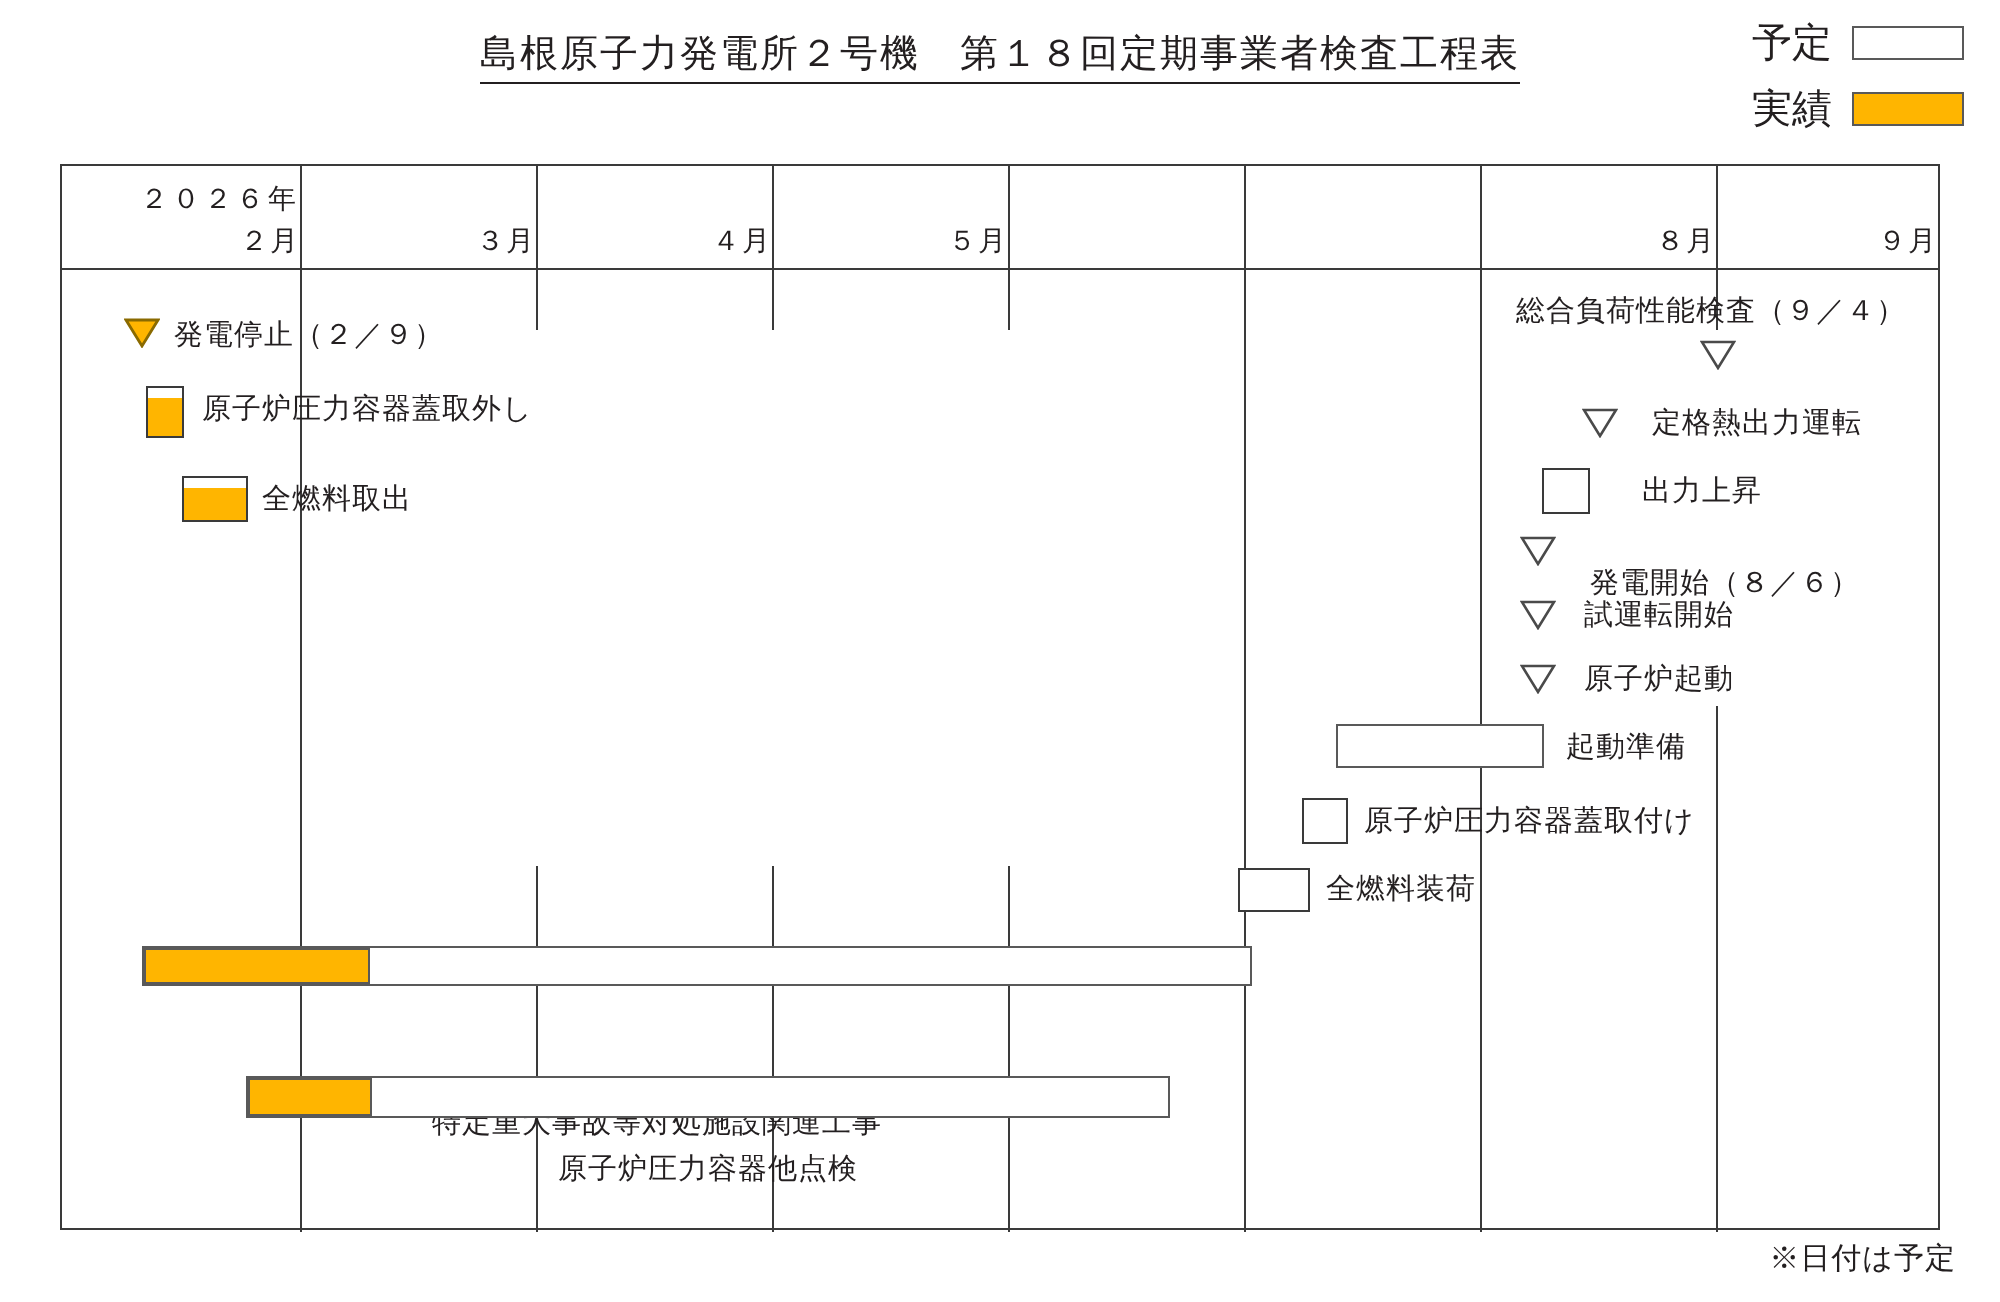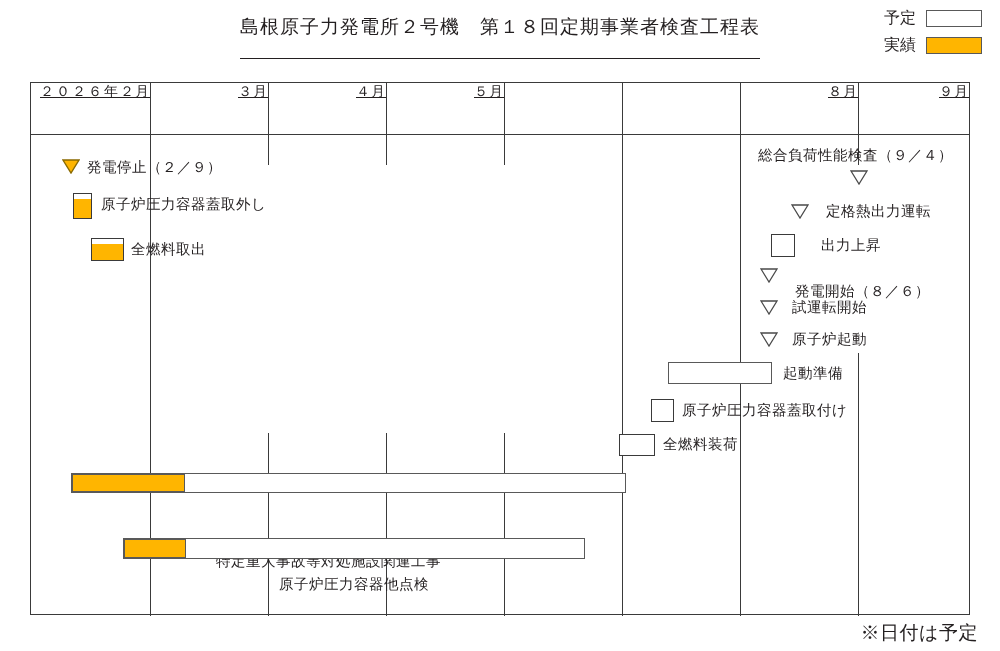--- a/index.html
+++ b/index.html
@@ -13,53 +13,52 @@
   }
   
   #title{
     position:absolute;left:0;top:14px;width:1000px;
     text-align:center;
     font-size:19px;letter-spacing:1px;
     white-space:pre;
   }
   #title span{
     border-bottom:1.6px solid #231f20;
-    padding-bottom:21px;
+    padding-bottom:3px;
   }
   #legend{
     position:absolute;right:18px;top:8px;
     display:flex;flex-direction:column;gap:6px;
   }
   .legend-row{display:flex;align-items:center;gap:10px;justify-content:flex-end;}
-  .legend-label{font-size:16px;}
+  .legend-label{font-size:20px;}
   .legend-swatch{width:56px;height:17px;border:1.4px solid #595959;box-sizing:border-box;}
   .sw-plan{background:#ffffff;}
   .sw-actual{background:#ffb500;}
 
   
   #grid{
     position:absolute;left:30px;top:82px;
     width:940px;height:533px;
     border:1.6px solid #3a3a3a;
     box-sizing:border-box;
   }
   #headrow{
     position:absolute;left:0;top:0;width:100%;height:52px;
     border-bottom:1.4px solid #3a3a3a;
     box-sizing:border-box;
   }
   .mcell{
     position:absolute;top:0;height:52px;
     box-sizing:border-box;
     font-size:14px;
-    display:flex;flex-direction:row;
-    align-items:flex-start;justify-content:flex-end;
+    display:flex;flex-direction:column;
+    align-items:flex-end;justify-content:flex-end;
     padding-bottom:5px;
     letter-spacing:1px;
-    text-decoration:underline;
   }
   .mcell .yr{font-size:14px;margin-bottom:3px;letter-spacing:2px;}
   .vsep{
     position:absolute;top:0;width:0;
     border-left:1.2px solid #3a3a3a;
   }
   .vtick{
     position:absolute;width:0;
     border-left:1.1px solid #3a3a3a;
   }
@@ -78,21 +77,21 @@
   }
   .bar-prog{
     position:absolute;left:0;top:0;height:100%;
     background:#ffb500;border:1.5px solid #595959;
     box-sizing:border-box;
   }
   .lbl{position:absolute;white-space:nowrap;font-size:14.5px;letter-spacing:.5px;}
   .lbl-c{position:absolute;white-space:nowrap;font-size:14.5px;letter-spacing:.5px;text-align:center;}
   #footnote{
     position:absolute;right:22px;top:620px;
-    font-size:19px;letter-spacing:.5px;
+    font-size:15px;letter-spacing:.5px;
   }
 </style>
 </head>
 <body>
 
 <div id="title"><span>島根原子力発電所２号機　第１８回定期事業者検査工程表</span></div>
 
 <div id="legend">
   <div class="legend-row">
     <span class="legend-label">予定</span>

